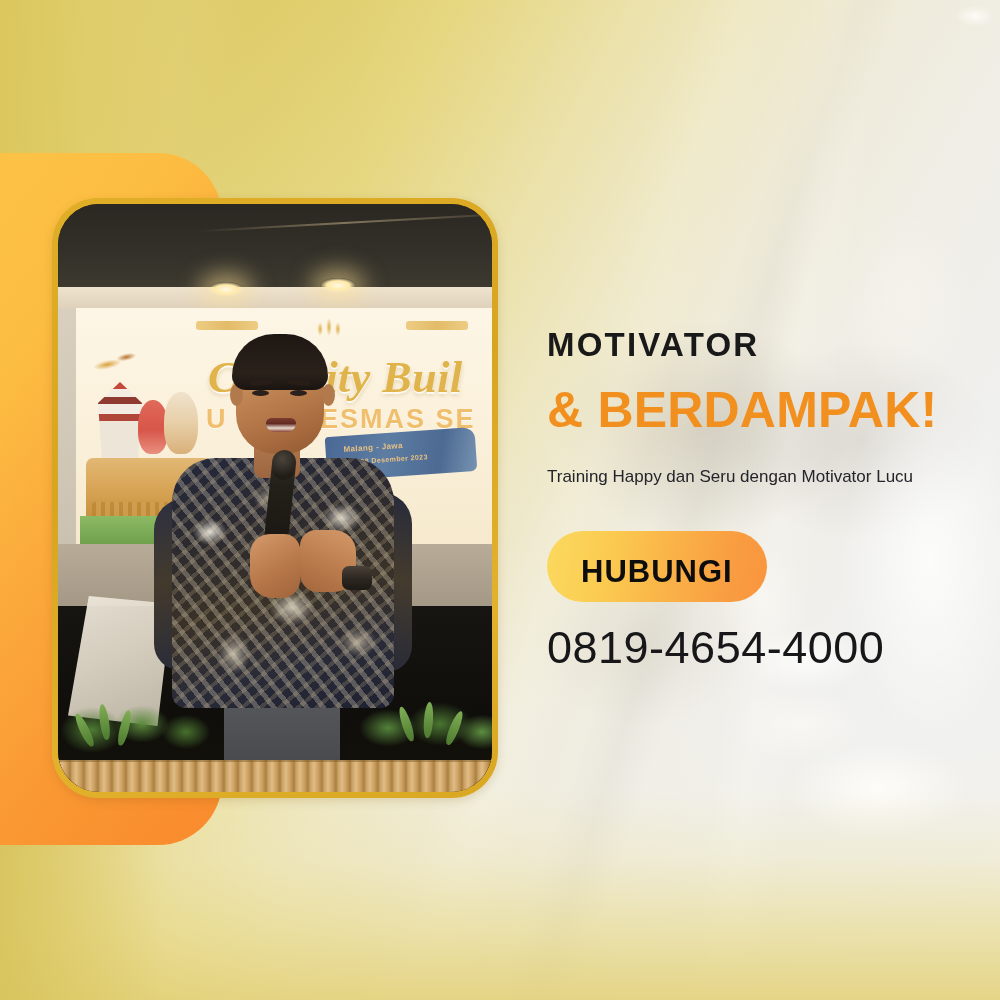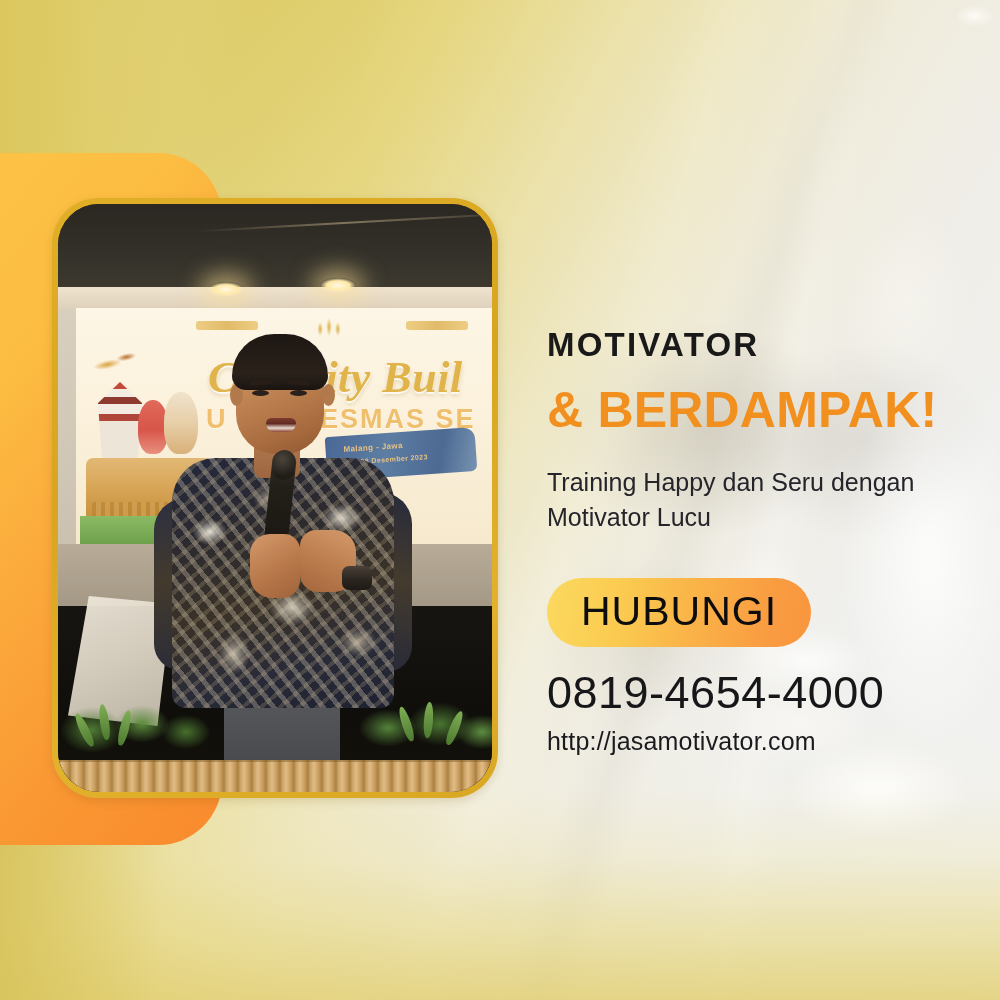--- a/index.html
+++ b/index.html
@@ -388,29 +388,29 @@
   .big{
     font-size:60px; font-weight:800; letter-spacing:.5px;
     color:#F2901F; line-height:1.08; margin-top:6px;
   }
   .big2{
     font-size:50px; font-weight:800; letter-spacing:.2px;
     color:#F2901F; line-height:1.08; margin-top:20px;
   }
   .sub{
     margin-top:28px;
-    font-size:25px; font-weight:400; color:#24242a; line-height:1.42;
+    font-size:17px; font-weight:400; color:#24242a; line-height:1.42;
     max-width:420px;
   }
   .cta{
     display:inline-block; margin-top:42px;
-    padding:10px 34px 12px;
+    padding:23px 34px 12px;
     border-radius:999px;
     background:linear-gradient(100deg,#fbd95f 0%,#fbcb50 28%,#fab348 55%,#f99d41 82%,#f9953e 100%);
-    font-size:41px; font-weight:400; letter-spacing:1px; color:#0d0d0d;
+    font-size:31px; font-weight:700; letter-spacing:1px; color:#0d0d0d;
   }
   .phone{
     margin-top:22px;
     font-size:45px; font-weight:400; letter-spacing:.5px; color:#17171a;
     line-height:1.08;
   }
   .url{
     margin-top:10px;
     font-size:25px; font-weight:400; color:#1b1b1f; letter-spacing:.2px;
   }
@@ -501,16 +501,15 @@
   </div>
 
   <div class="col">
     <div class="kicker">MOTIVATOR</div>
     <div class="big2">&amp; BERDAMPAK!</div>
     <div class="sub">Training Happy dan Seru dengan Motivator Lucu</div>
 
     <div class="cta">HUBUNGI</div>
 
     <div class="phone">0819-4654-4000</div>
-    <div class="url">http://jasamotivator.com</div>
   </div>
 
 </div>
 
 </body></html>

